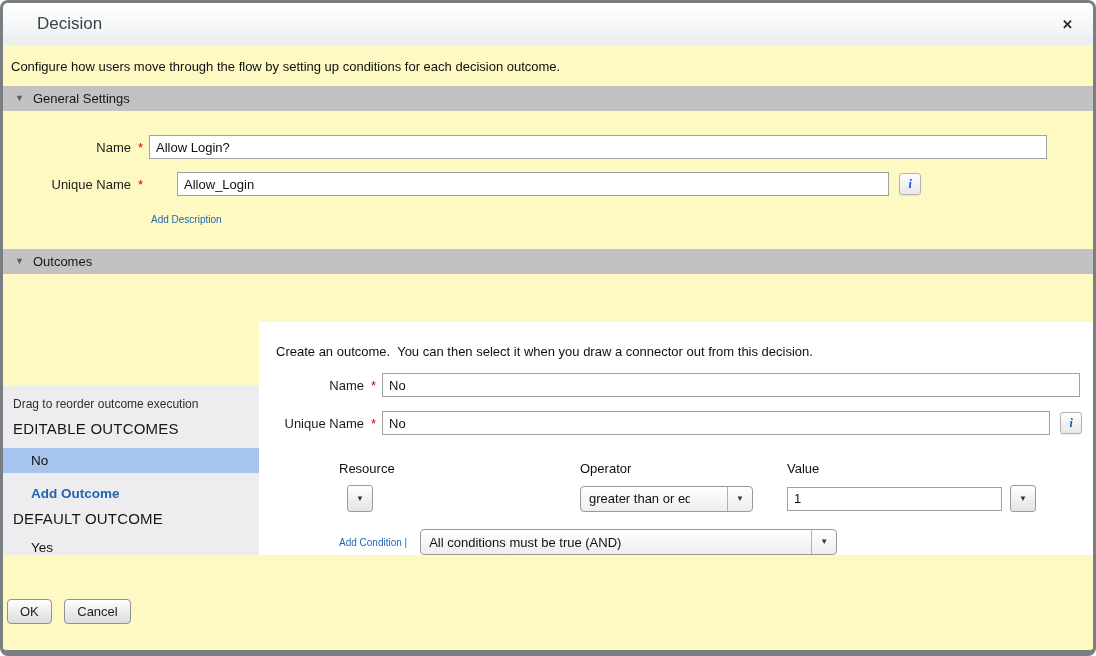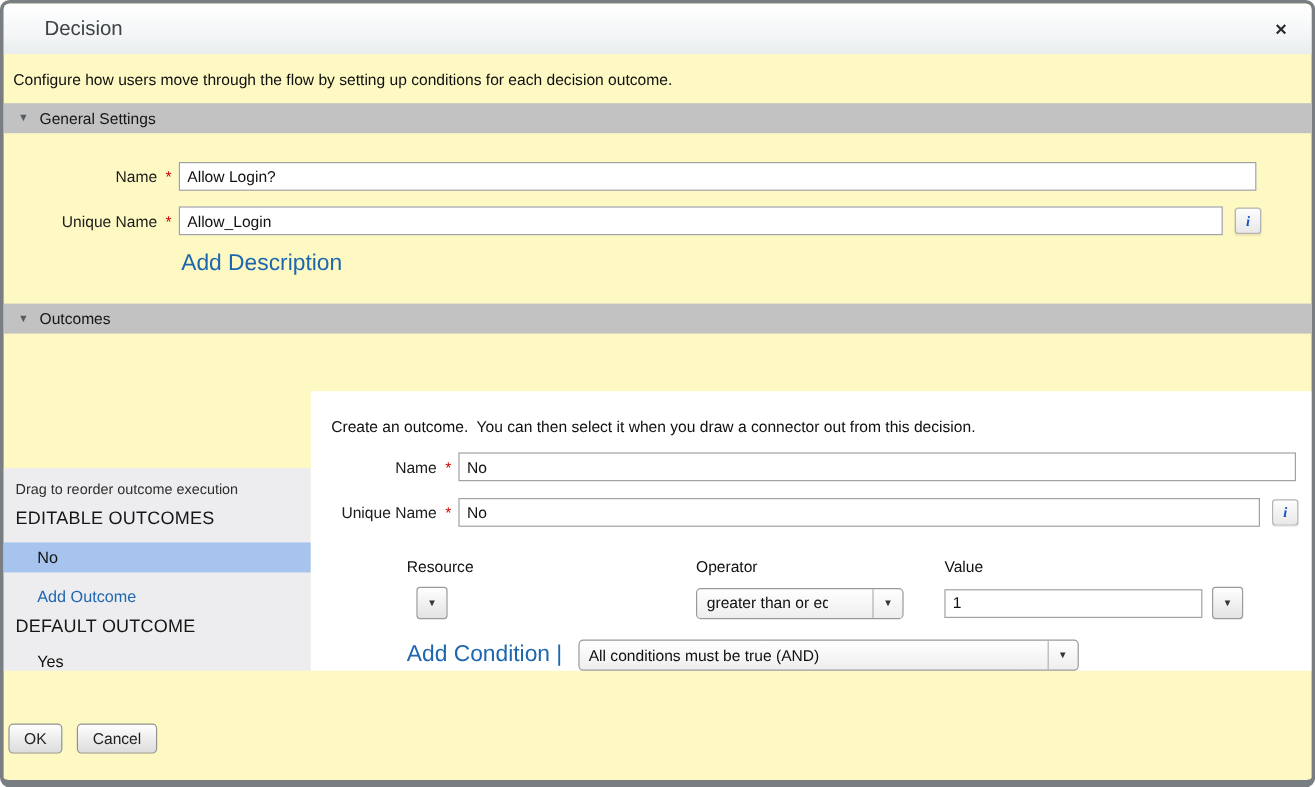--- a/index.html
+++ b/index.html
@@ -34,39 +34,39 @@
   .gs-body { padding:24px 0 22px 0; }
   .frow { display:flex; align-items:center; margin-bottom:13px; }
   .flabel { width:128px; text-align:right; font-size:13px; color:#1c1c1c; flex:0 0 auto; }
   .req { color:#cc0000; margin:0 6px 0 7px; font-size:13px; flex:0 0 auto; }
   input.text {
     height:24px; border:1px solid #a2a2a2; background:#fff;
     font:13px "Liberation Sans", sans-serif; color:#111;
     padding:0 6px; box-sizing:border-box;
   }
   .gs-name-input { width:898px; }
-  .gs-uname-input { width:870px; }
+  .gs-uname-input { width:712px;margin-left:28px; }
   .info-btn {
     width:20px; height:20px; margin-left:10px; flex:0 0 auto;
     border:1px solid #b3b3b3; border-radius:3px;
     background:linear-gradient(#fdfdfd,#e8e8e8);
     display:flex; align-items:center; justify-content:center;
     font:italic bold 12px "Liberation Serif", serif; color:#1550c8;
     box-shadow:0 1px 1px rgba(0,0,0,.08); cursor:pointer;
   }
-  .link { color:#1e66b0; font-size:19px; cursor:pointer; text-decoration:none; }
+  .link { color:#1e66b0; font-size:10px; cursor:pointer; text-decoration:none; }
   .add-desc-row { margin-left:148px; margin-top:0; }
   
   .outcomes-body { display:flex; flex:0 0 281px; height:281px;align-items:flex-end; }
   .sidebar { width:256px; flex:0 0 256px; background:#ededef; }
   .drag-hint { padding:11px 0 0 10px; font-size:12px; color:#2e2e2e; }
   .group-head { font-size:15px; color:#161616; padding-left:10px; margin-top:9px; letter-spacing:.2px; }
   .outcome-item { height:25px; line-height:25px; padding-left:28px; font-size:13.5px; color:#111; margin-top:11px; cursor:pointer; }
   .outcome-item.selected { background:#a6c4ee; }
-  .add-outcome { display:block; padding-left:28px; margin-top:13px; font-size:13.5px; }
+  .add-outcome { display:block; padding-left:28px; margin-top:13px; font-size:13.5px;font-weight:bold; }
   .default-item { padding-left:28px; margin-top:13px; font-size:13.5px; color:#111; cursor:pointer; }
   .detail { flex:1; padding-left:17px; background:#fff; }
   .intro { margin-top:22px; font-size:13px; color:#101010; white-space:pre-wrap; }
   .detail .frow { margin:14px 0 0 0; }
   .dlabel { width:88px; text-align:right; font-size:13px; color:#1c1c1c; flex:0 0 auto; }
   .d-name-input { width:698px; }
   .d-uname-input { width:668px; }
   
   .cond { margin-left:63px; margin-top:26px; }
   .cond-headers { display:flex; font-size:13px; color:#101010; }

